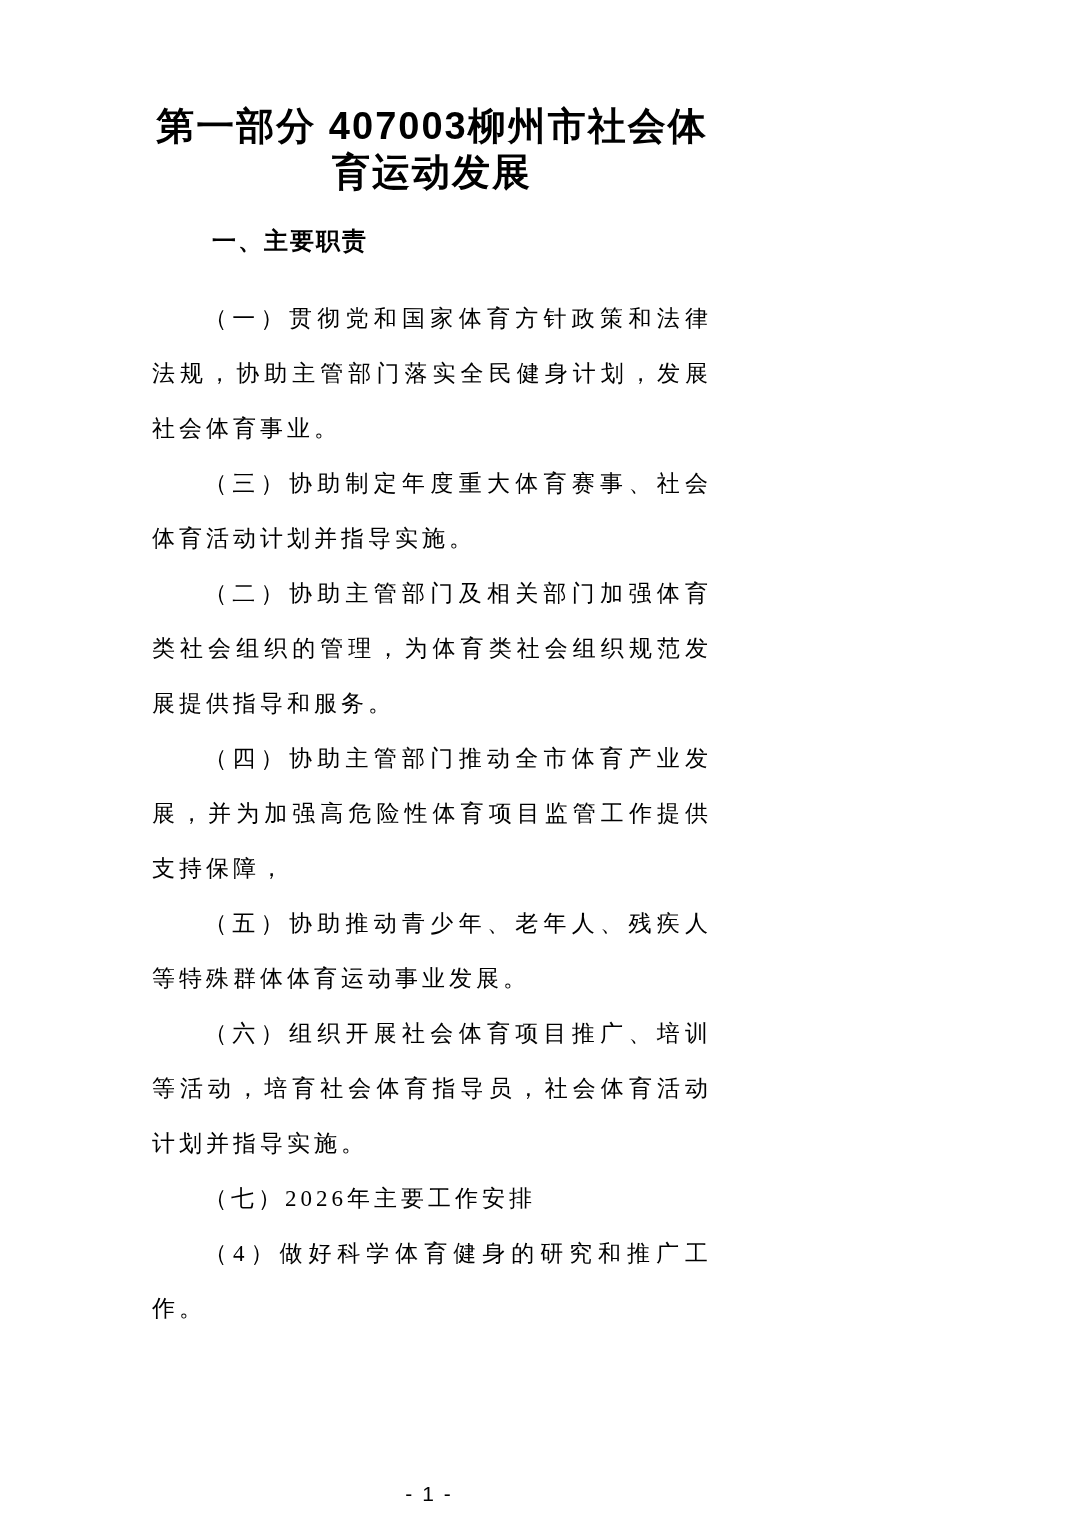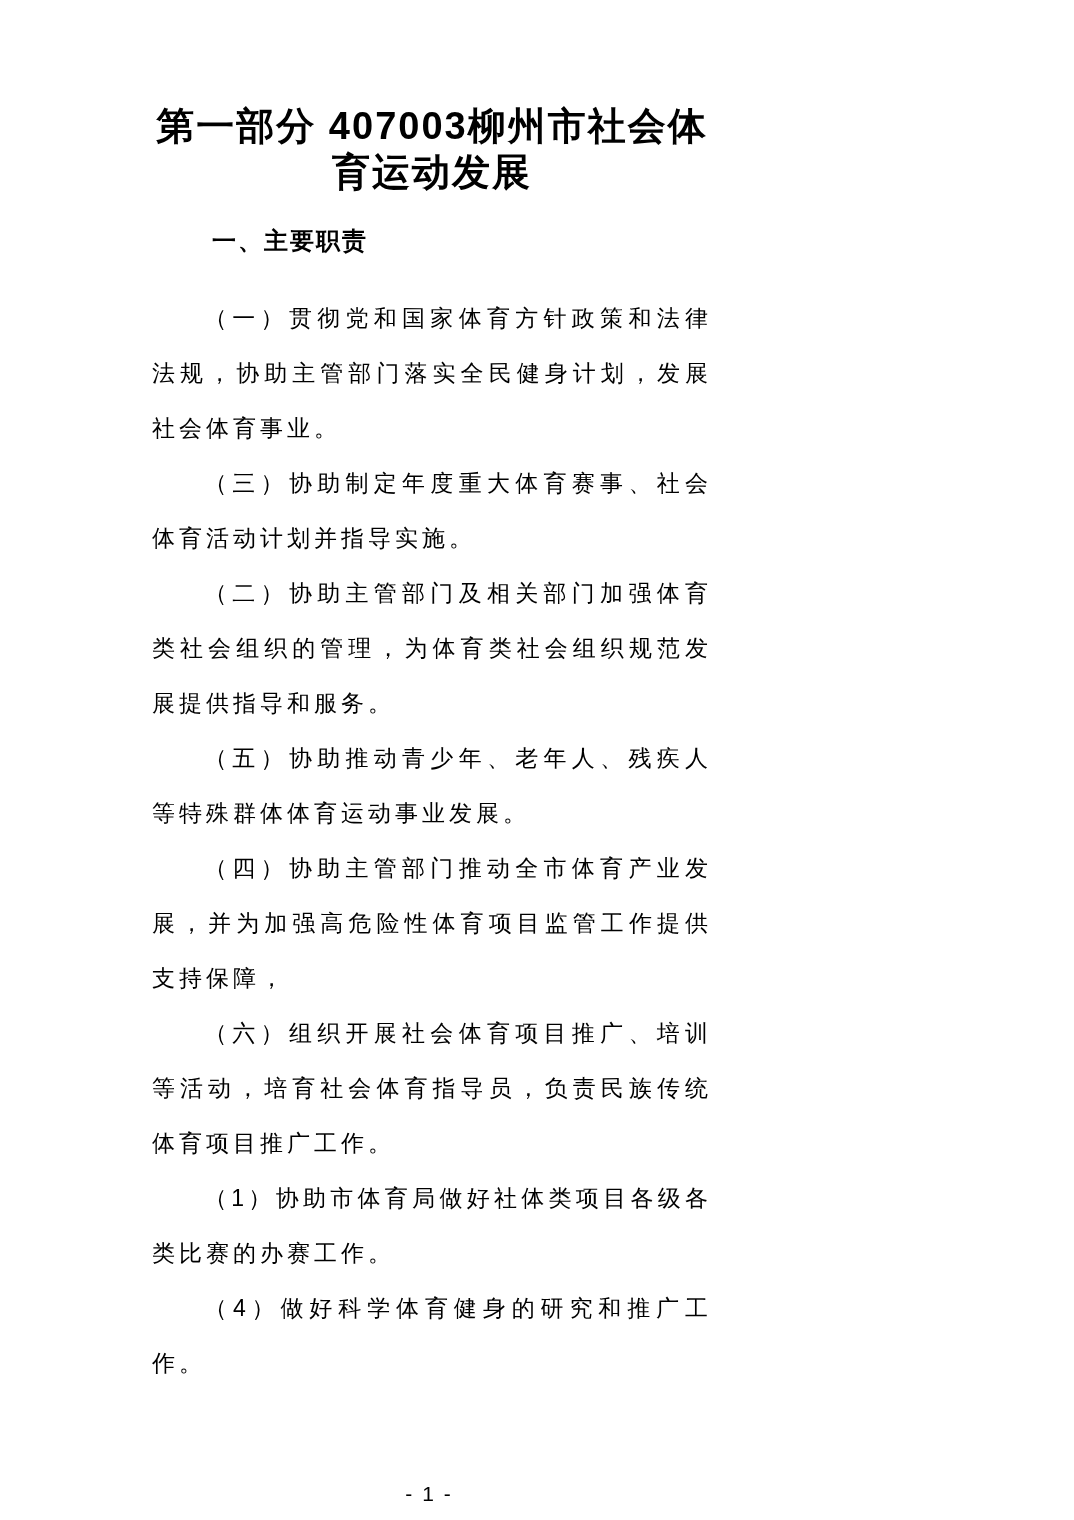--- a/index.html
+++ b/index.html
@@ -35,21 +35,21 @@
     margin: 28px 0 0 0;
     padding-left: 60px;
     font-family: "Liberation Sans", "DejaVu Sans", sans-serif;
     font-weight: bold;
     font-size: 24px;
     line-height: 36px;
     letter-spacing: 2px;
   }
   .body-text {
     margin-top: 32px;
-    font-family: Liberation Sans, sans-serif;
+    font-family: Liberation Serif, serif;
     font-size: 23px;
     line-height: 55px;
     letter-spacing: 4px;
     text-align: justify;
   }
   .body-text p {
     margin: 0;
     text-indent: 52px;
   }
   .footer {
@@ -70,23 +70,23 @@
 <div class="page">
   <div class="content">
     <h1 class="doc-title">
       <span class="title-line">第一部分 407003柳州市社会体育运动发展</span>
     </h1>
     <h2 class="section-heading">一、主要职责</h2>
     <div class="body-text">
         <p>（一）贯彻党和国家体育方针政策和法律法规，协助主管部门落实全民健身计划，发展社会体育事业。</p>
         <p>（三）协助制定年度重大体育赛事、社会体育活动计划并指导实施。</p>
         <p>（二）协助主管部门及相关部门加强体育类社会组织的管理，为体育类社会组织规范发展提供指导和服务。</p>
+        <p>（四）协助主管部门推动全市体育产业发展，并为加强高危险性体育项目监管工作提供支持保障，</p>
         <p>（五）协助推动青少年、老年人、残疾人等特殊群体体育运动事业发展。</p>
-        <p>（四）协助主管部门推动全市体育产业发展，并为加强高危险性体育项目监管工作提供支持保障，</p>
-        <p>（六）组织开展社会体育项目推广、培训等活动，培育社会体育指导员，负责民族传统体育项目推广工作。</p>
-        <p>（1）协助市体育局做好社体类项目各级各类比赛的办赛工作。</p>
+        <p>（六）组织开展社会体育项目推广、培训等活动，培育社会体育指导员，社会体育活动计划并指导实施。</p>
+        <p>（七）2026年主要工作安排</p>
         <p>（4）做好科学体育健身的研究和推广工作。</p>
       </div>
   </div>
   <div class="footer">
     <span>- 1 -</span>
   </div>
 </div>
 
 </body></html>

